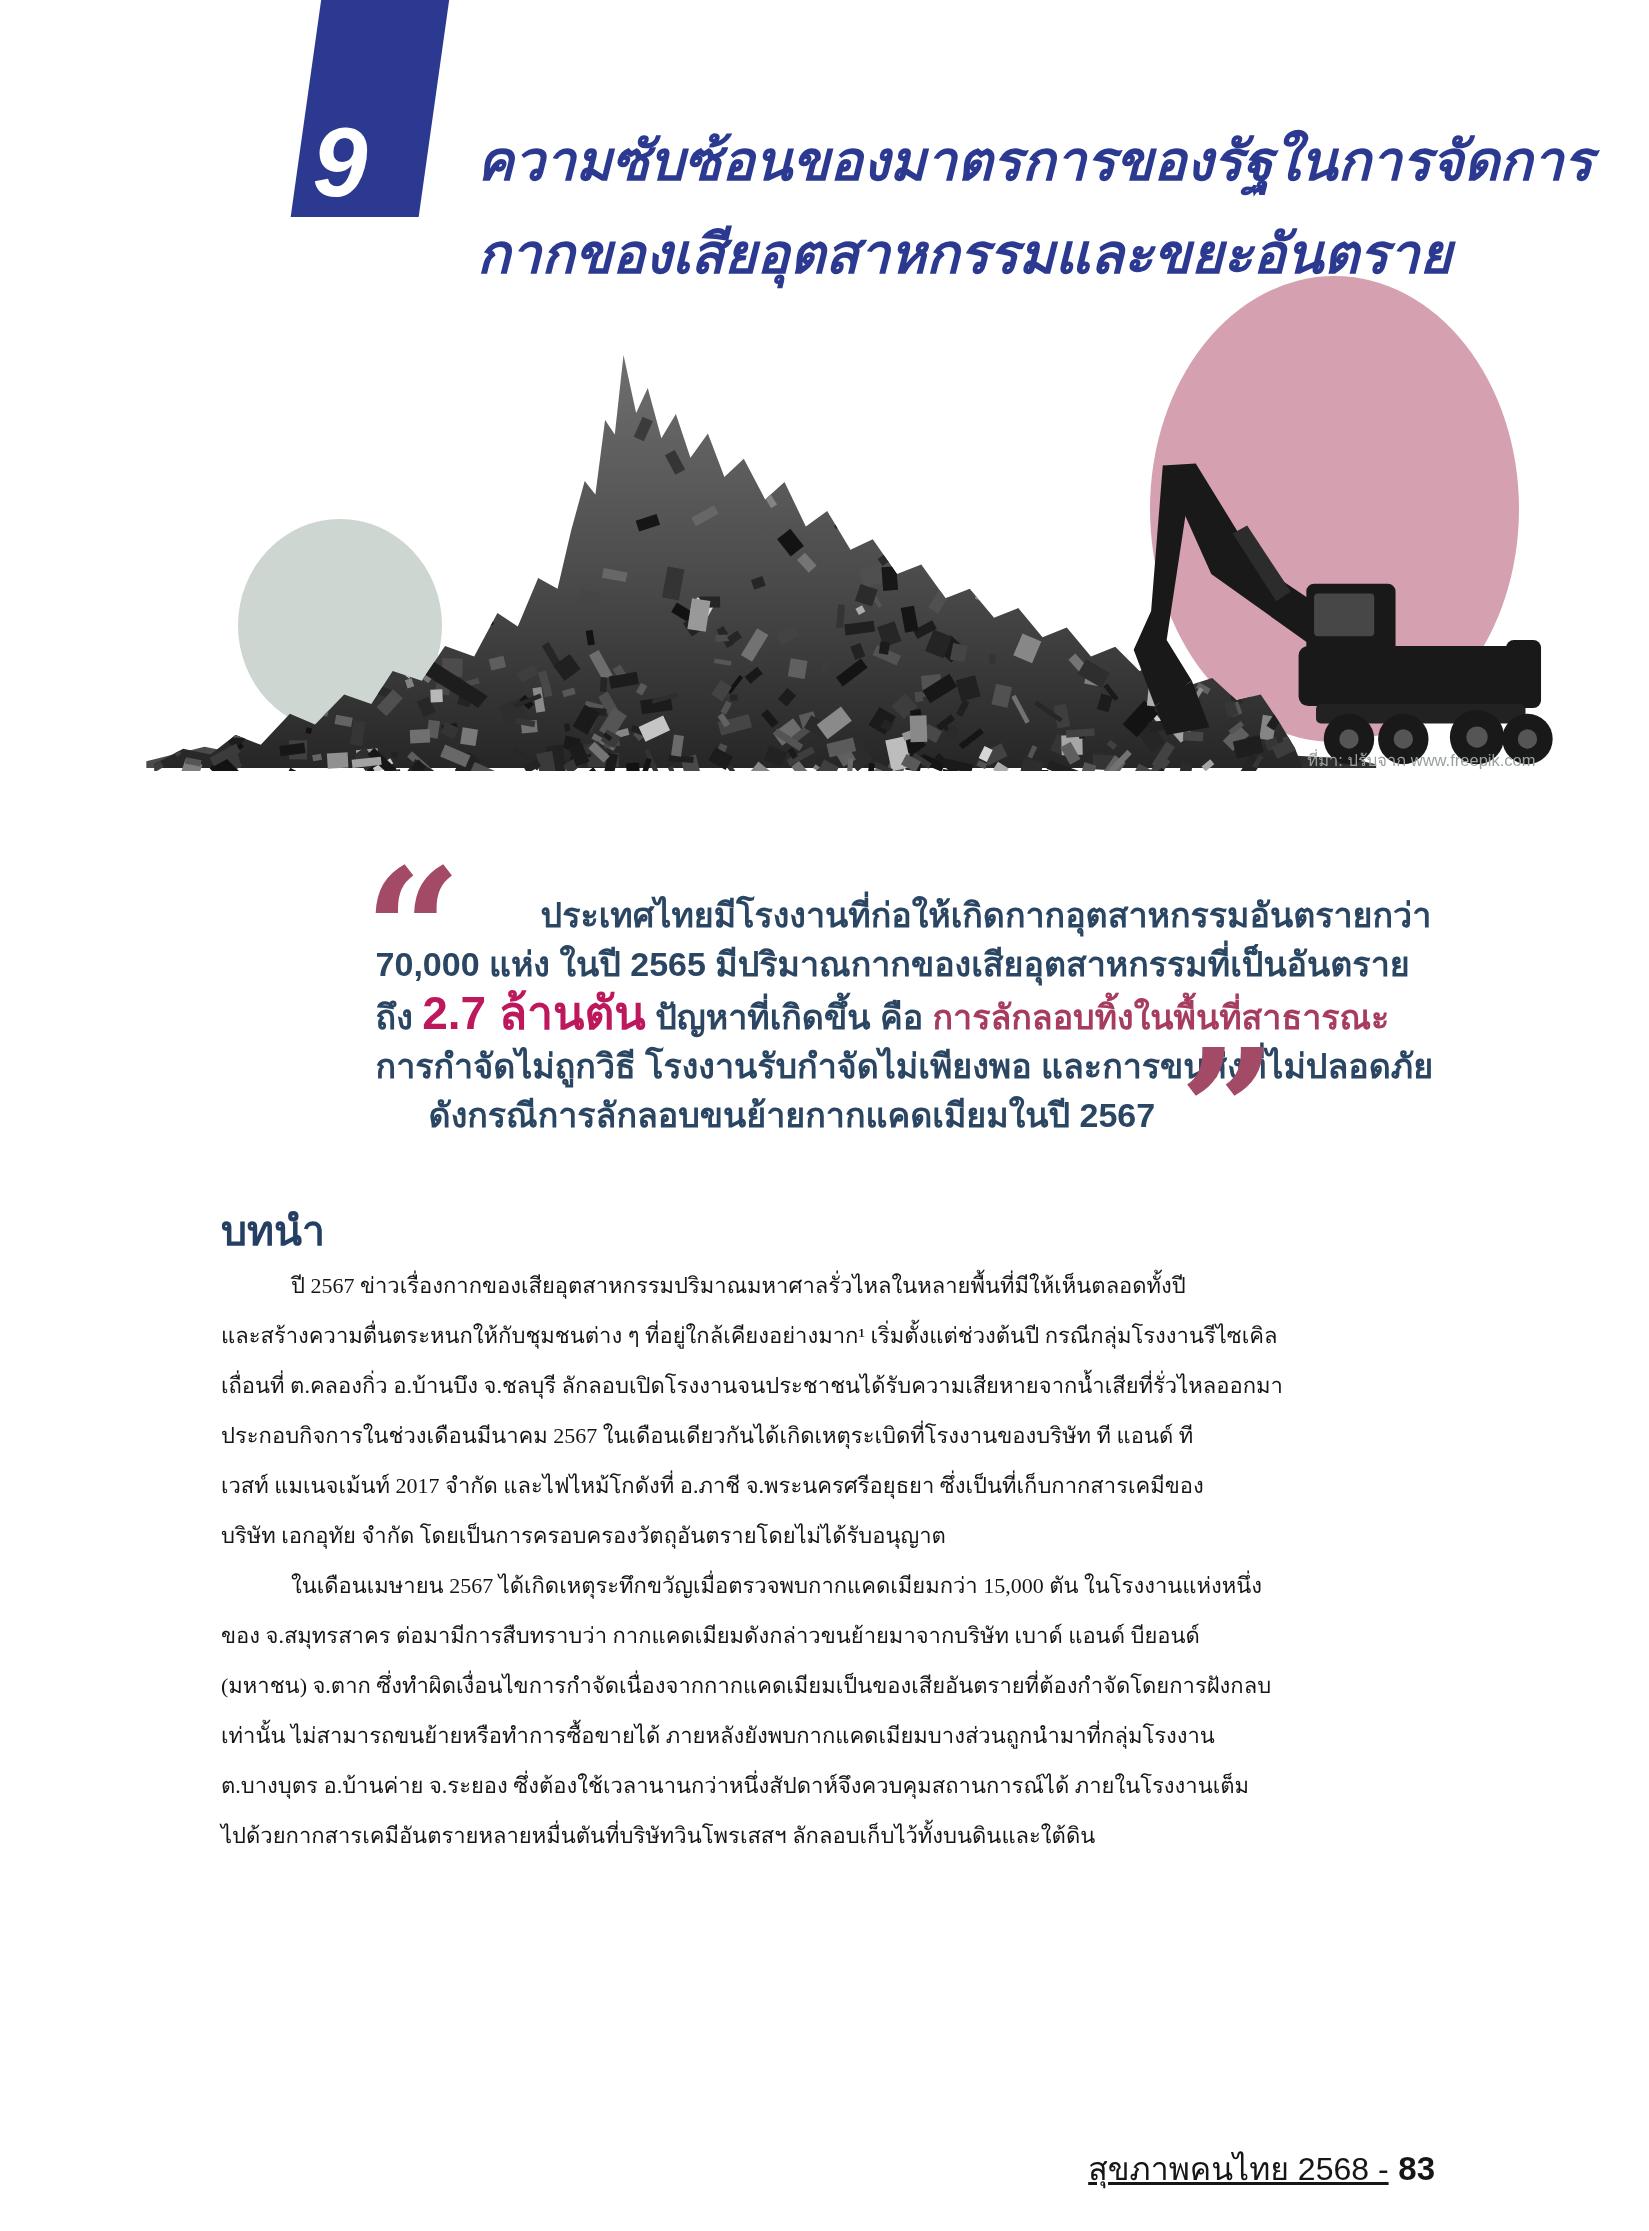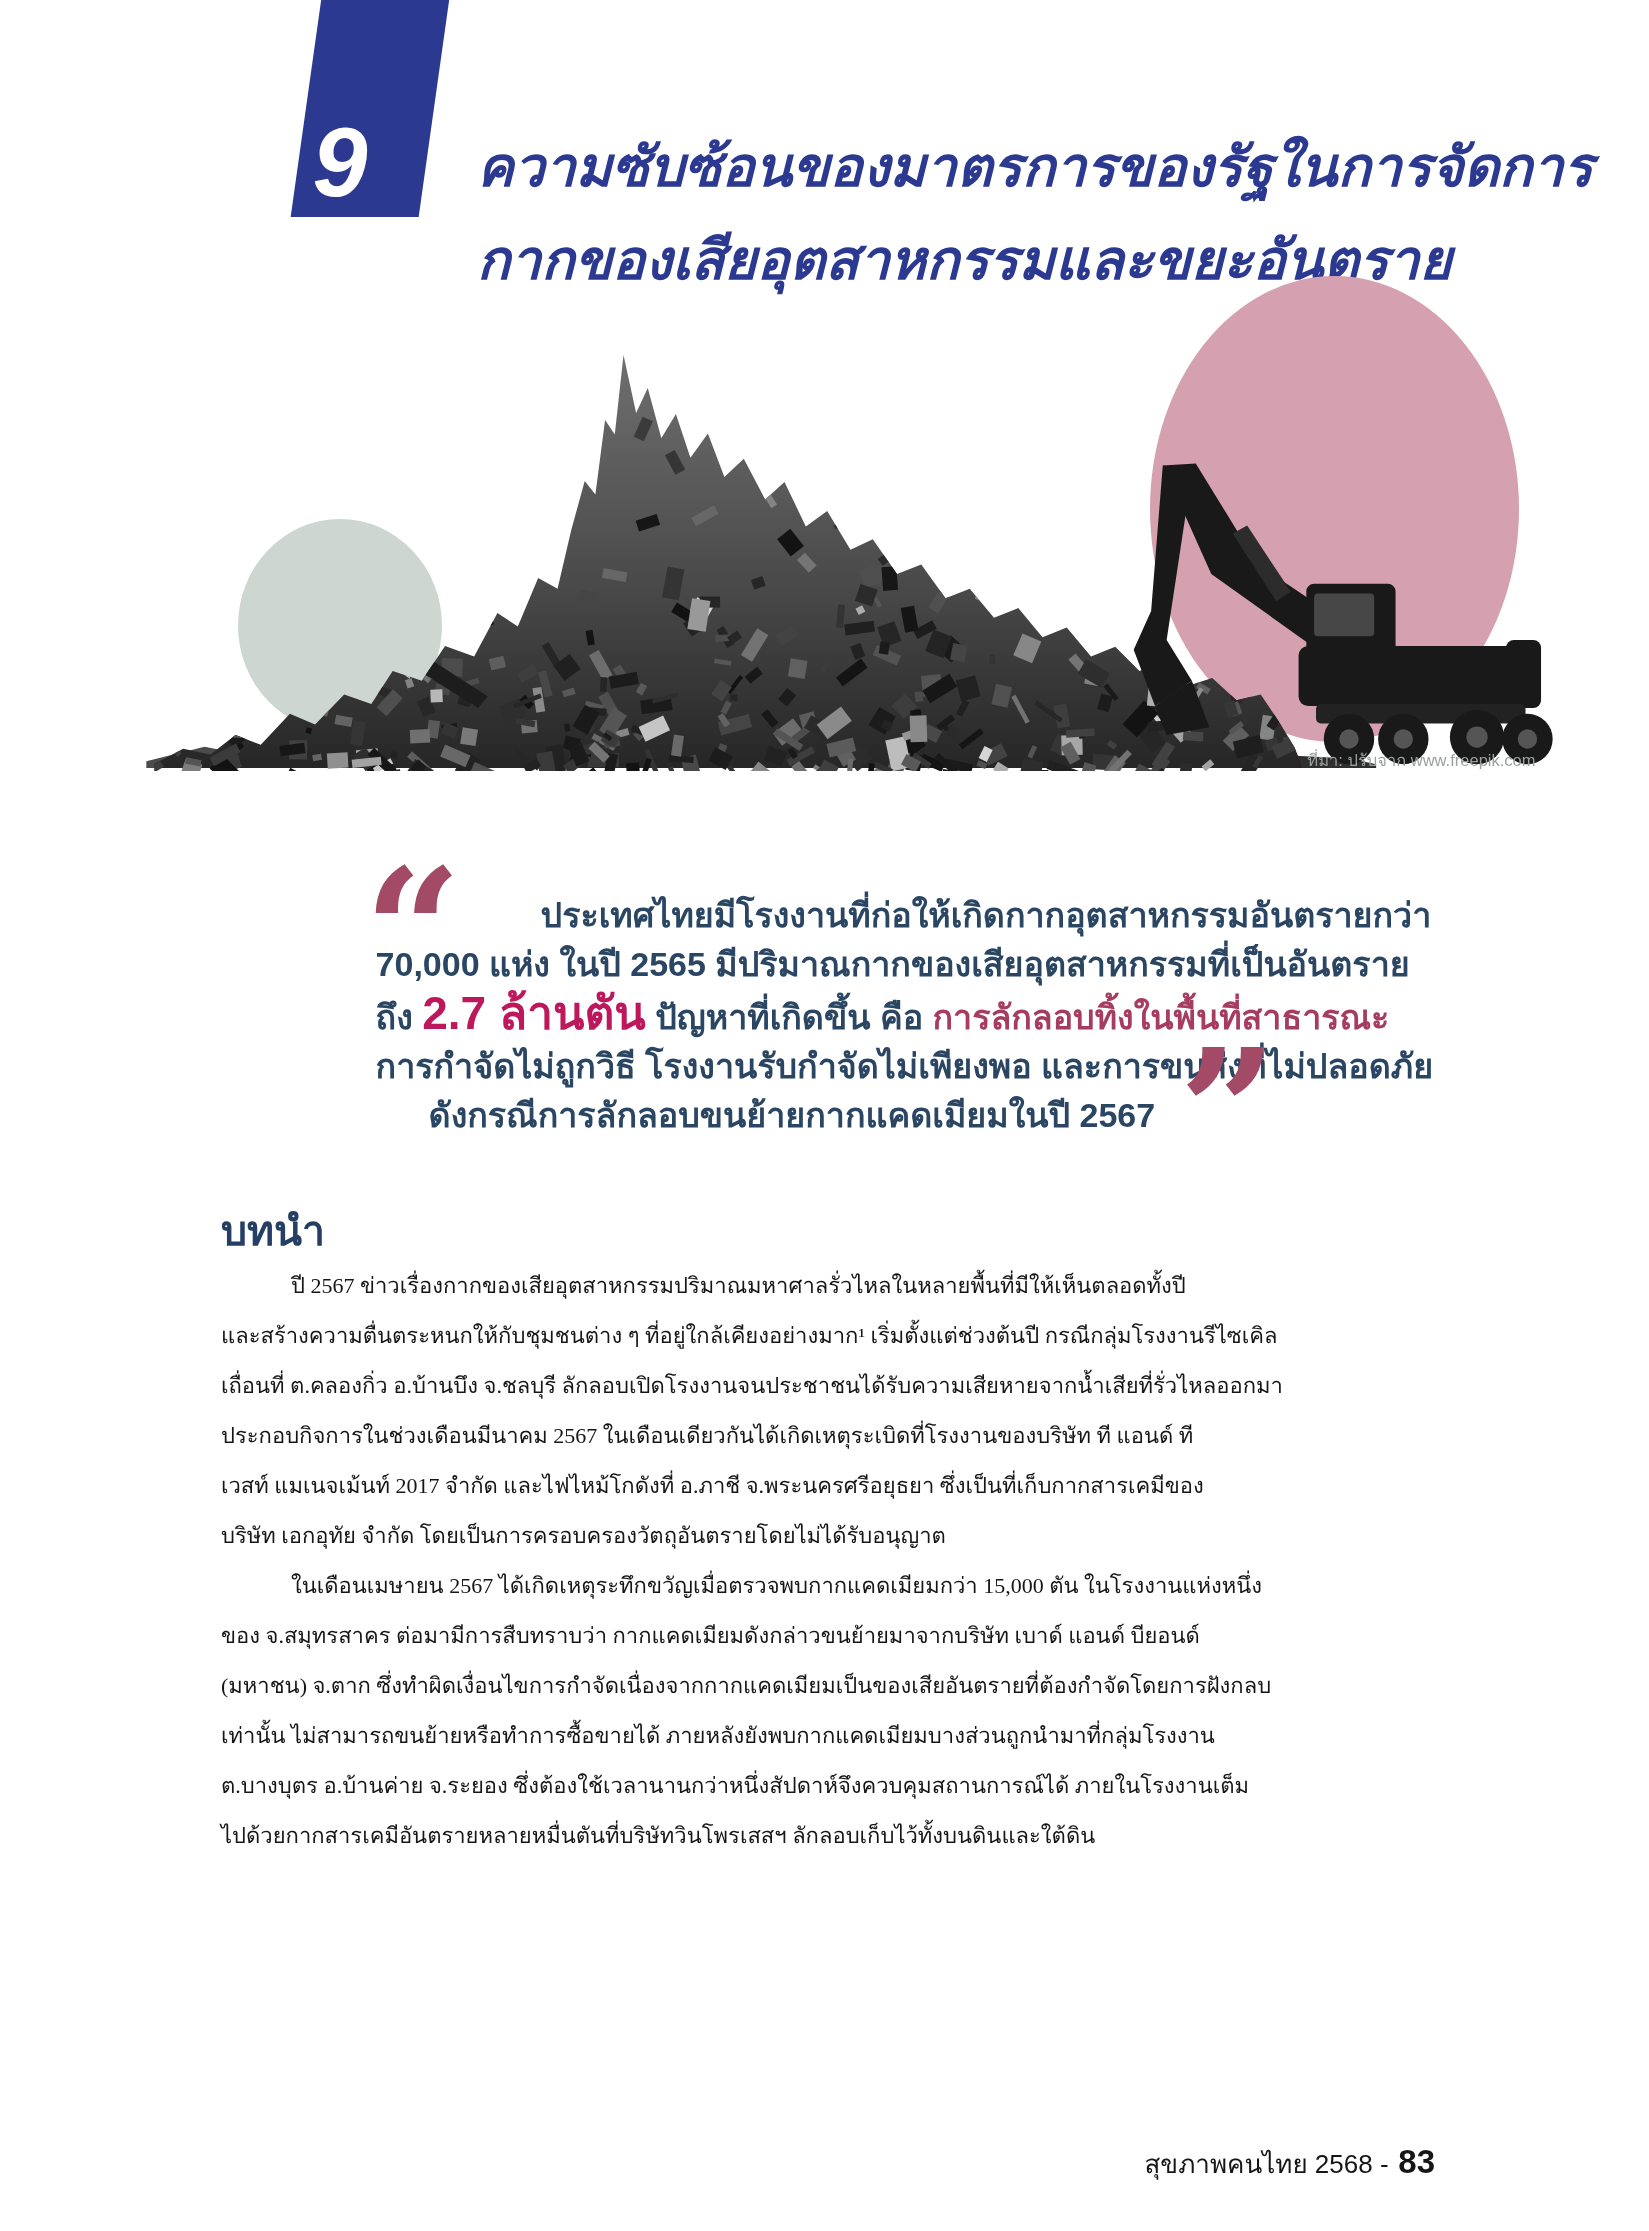--- a/index.html
+++ b/index.html
@@ -10,21 +10,21 @@
   .chapter-badge{
     position:absolute;left:322px;top:-5.8px;width:128px;height:223px;
     background:#2b3990;transform:skewX(-8deg);transform-origin:top left;
   }
   .chapter-num{
     position:absolute;left:13.6px;bottom:5.8px;color:#ffffff;
     font-size:99px;font-weight:bold;font-style:italic;line-height:1;
     transform:skewX(8deg);
   }
   .page-title{
-    position:absolute;left:477px;top:121px;
+    position:absolute;left:477px;top:115px;
     color:#2b3990;font-weight:bold;font-style:italic;
     font-size:55px;line-height:93px;white-space:nowrap;letter-spacing:0px;
   }
 
   
   .hero{position:absolute;left:146px;top:320px;width:1407px;height:451px;}
   .circle{position:absolute;border-radius:50%;}
   .circle.pink{left:1004px;top:-44px;width:369px;height:466px;background:#d5a0af;}
   .circle.gray{left:92px;top:199px;width:204px;height:213px;background:#cdd6d1;}
   .hero svg{position:absolute;left:0;top:0;width:1407px;height:451px;}
@@ -62,21 +62,21 @@
     font-family:"Liberation Serif",serif;color:#161616;
   }
   .paragraph .line{font-size:22px;line-height:50px;white-space:nowrap;}
   .paragraph .line:first-child{padding-left:70px;}
 
   
   .footer{
     position:absolute;right:215px;top:2143px;display:inline-flex;
     align-items:baseline;gap:9.7px;white-space:nowrap;color:#161616;
   }
-  .footer .book{font-size:26px;}
+  .footer .book{font-size:32px;text-decoration:underline;}
   .footer .pageno{font-size:33px;font-weight:bold;}
 </style>
 </head>
 <body>
 
 <div class="page">
 
   <div class="chapter-badge">
     <div class="chapter-num">9</div>
   </div>

